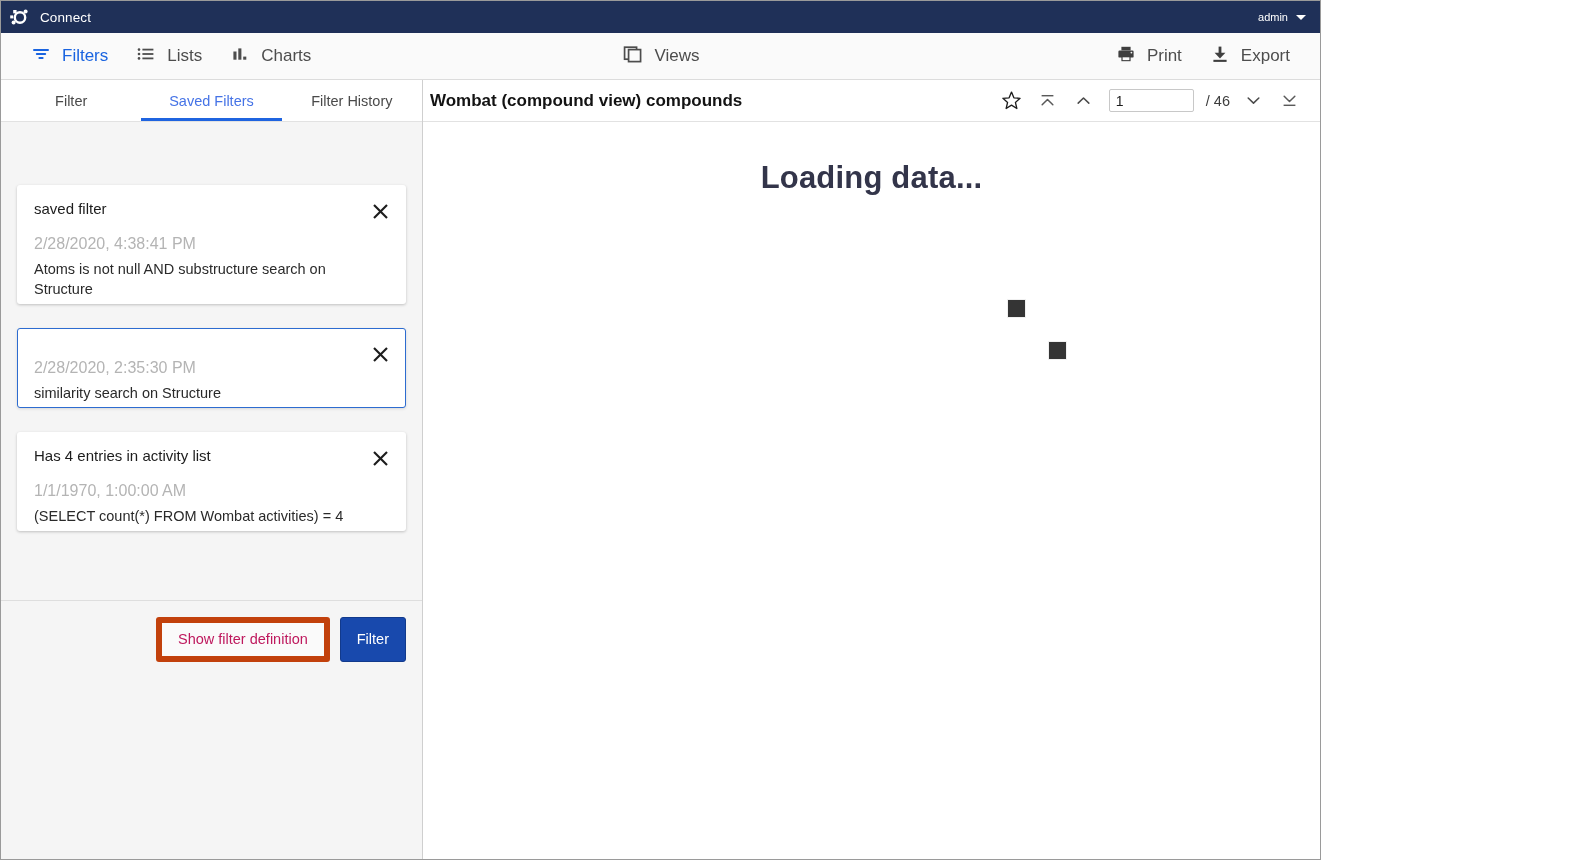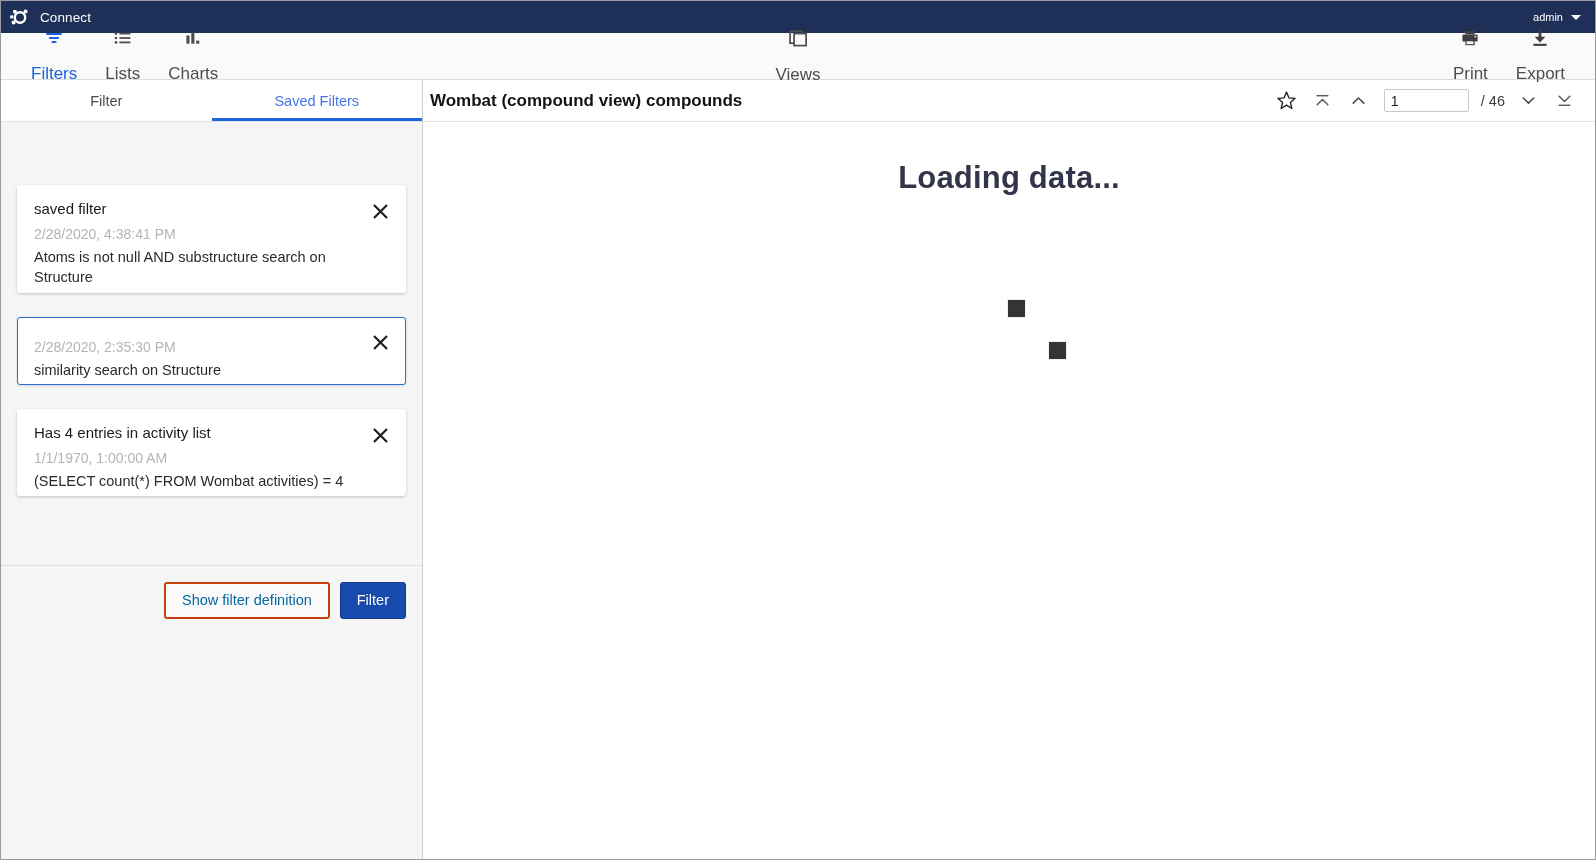--- a/index.html
+++ b/index.html
@@ -4,21 +4,21 @@
 <style>
   * { box-sizing: border-box; }
   html, body {
     margin: 0; padding: 0;
     width: 1596px; height: 860px;
     overflow: hidden;
     font-family: "Liberation Sans", sans-serif;
     background: #ffffff;
   }
   #app {
-    width: 1596px; height: 860px;
+    width: 1321px; height: 860px;
     position: relative;
     border: 1px solid #9a9a9a;
     background: #fff;
     display: flex;
     flex-direction: column;
     overflow: hidden;
   }
 
   
   .titlebar {
@@ -58,21 +58,20 @@
     padding: 0 16px;
   }
   .tb-group { display: flex; align-items: center; }
   .tb-item {
     display: flex; align-items: center; gap: 11px;
     padding: 6px 14px;
     font-size: 17px;
     color: #4d4d4d;
     cursor: pointer;
     white-space: nowrap;
-    flex-direction: column;
   }
   .tb-item.active { color: #1a64e0; }
   .tb-center {
     position: absolute;
     left: 50%;
     transform: translateX(-50%);
     display: flex; align-items: center;
   }
   .tb-right {
     margin-left: auto;
@@ -141,23 +140,23 @@
     border: 1px solid #2d6cd0;
     box-shadow: 0 1px 3px rgba(0,0,0,.12);
   }
   .fc-title {
     font-size: 15px;
     color: #1c1c1c;
     padding-right: 40px;
     line-height: 1.25;
   }
   .fc-date {
-    font-size: 14px;
+    font-size: 16px;
     color: #b4b4b4;
-    margin-top: 6px;
+    margin-top: 15px;
     line-height: 1.3;
   }
   .fc-desc {
     font-size: 14.5px;
     color: #2a2a2a;
     margin-top: 4px;
     line-height: 1.4;
     padding-right: 28px;
   }
   .fc-close {
@@ -178,22 +177,22 @@
   .btn {
     font-family: "Liberation Sans", sans-serif;
     font-size: 14.5px;
     border-radius: 3px;
     padding: 9px 16px;
     cursor: pointer;
     line-height: 1;
   }
   .btn-secondary {
     background: #fafafa;
-    color: #0369a1;
-    border: 2px solid #c2410c;
+    color: #be185d;
+    border: 6px solid #c2410c;
   }
   .btn-primary {
     background: #1849ad;
     color: #ffffff;
     border: 1px solid #123a8c;
   }
   .sidebar-fill { flex: 1 1 auto; background: #f5f5f5; }
 
   
   .content {
@@ -381,20 +380,23 @@
 
     <div class="sidebar">
 
       <div class="tabs">
         <div class="tab">
           <span>Filter</span>
         </div>
         <div class="tab active">
           <span>Saved Filters</span>
         </div>
+        <div class="tab">
+          <span>Filter History</span>
+        </div>
       </div>
 
       <div class="filter-list">
 
         <div class="filter-card">
           <div class="fc-title">saved filter</div>
           <div class="fc-date">2/28/2020, 4:38:41 PM</div>
           <div class="fc-desc">Atoms is not null AND substructure search on Structure</div>
           <div class="fc-close">
             <svg width="19" height="19" viewBox="0 0 19 19" aria-hidden="true">

